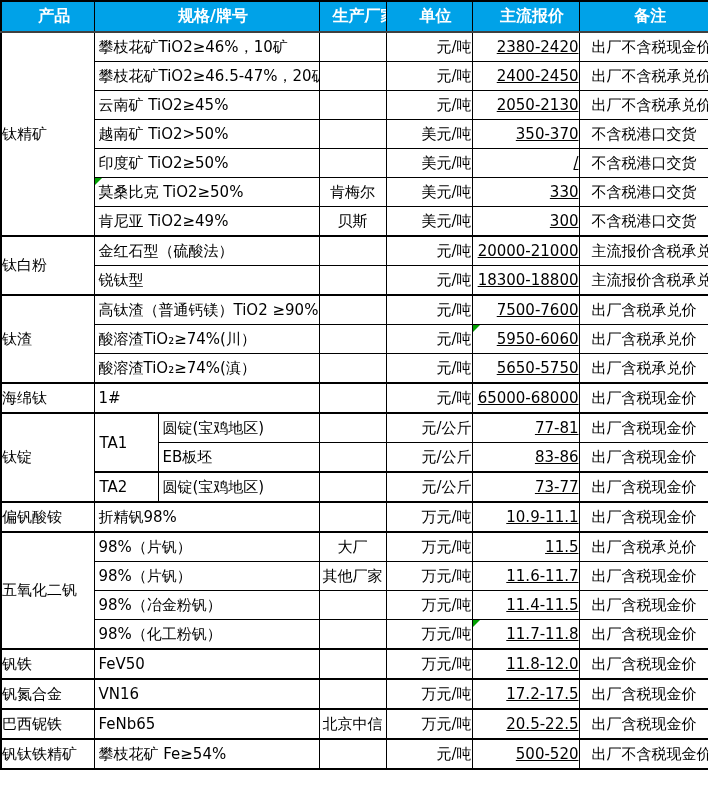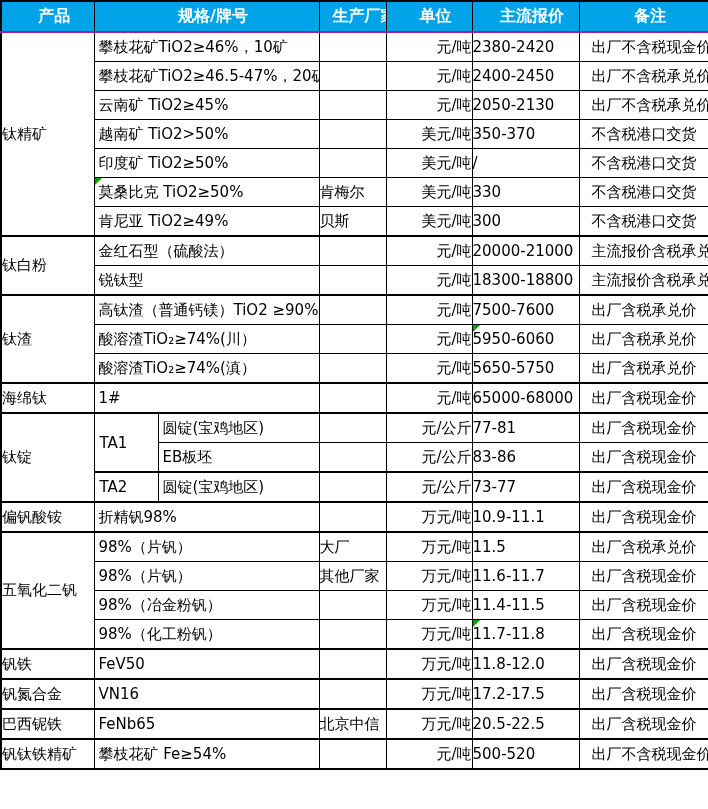--- a/index.html
+++ b/index.html
@@ -1,26 +1,26 @@
 <!DOCTYPE html>
 <html><head>
 <meta charset="utf-8">
 <style>
   html,body{margin:0;padding:0;background:#ffffff;}
   body{width:708px;height:809px;font-family:"DejaVu Sans","Liberation Sans",sans-serif;}
   table{border-collapse:collapse;table-layout:fixed;width:708px;border:2px solid #000;}
   td,th{border:1px solid #000;overflow:hidden;white-space:nowrap;padding:0;}
-  thead th{background:#00A2E8;color:#ffffff;font-size:16px;font-weight:bold;height:29px;border-bottom:2px solid #a21caf;text-align:center;padding-left:13px;}
+  thead th{background:#00A2E8;color:#ffffff;font-size:16px;font-weight:bold;height:29px;border-bottom:2px solid #404040;text-align:center;padding-left:13px;}
   td{font-size:15px;color:#000;height:28px;vertical-align:middle;}
   td.product{}
   td.grade{text-align:left;padding-left:5px;}
   td.spec{text-align:left;padding-left:4px;position:relative;margin-top:15px;}
-  td.maker{text-align:left;}
+  td.maker{text-align:center;}
   td.unit{text-align:right;}
-  td.price{text-align:left;position:relative;}
+  td.price{text-align:right;position:relative;text-decoration:underline;}
   td.note{text-align:left;padding-left:12px;}
   tr.group-top td{border-top:2px solid #000;}
   .corner-marker{position:absolute;top:0;left:0;width:0;height:0;
     border-top:7px solid #00A000;border-right:7px solid transparent;}
 </style>
 </head>
 <body>
 
 <table>
   <colgroup>

